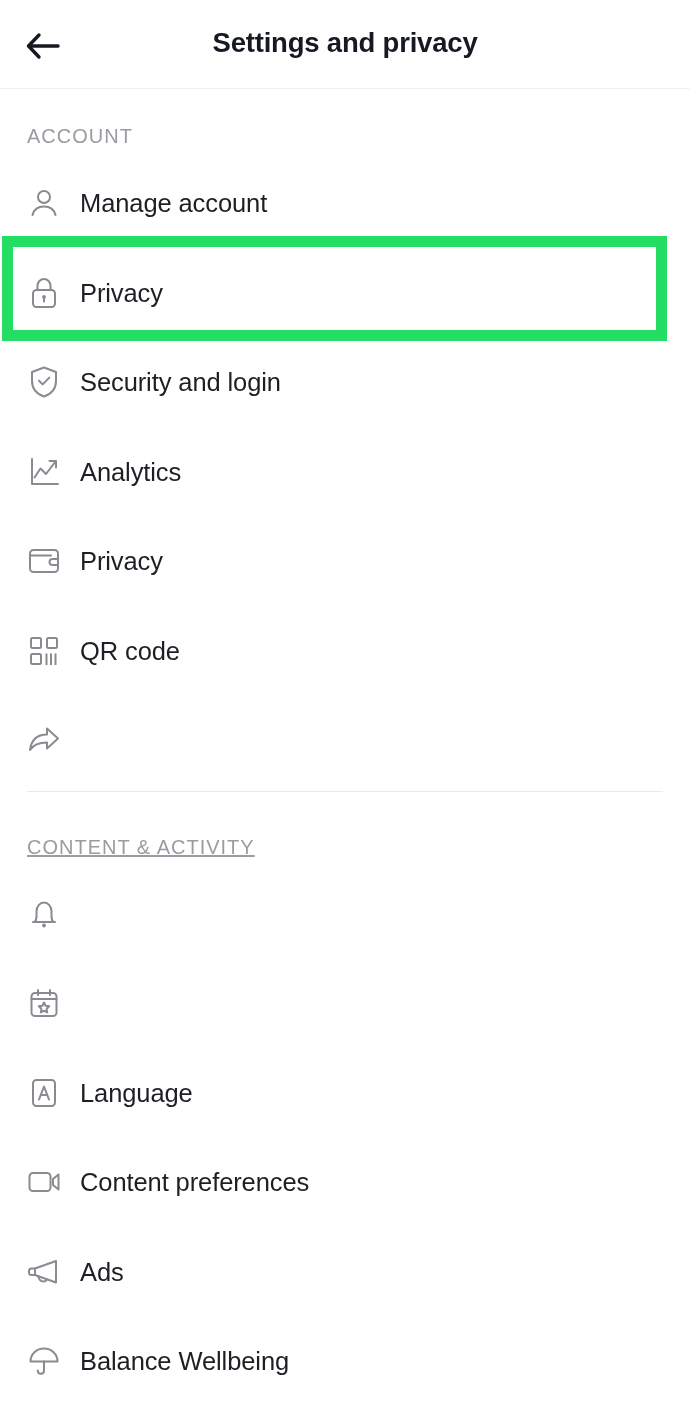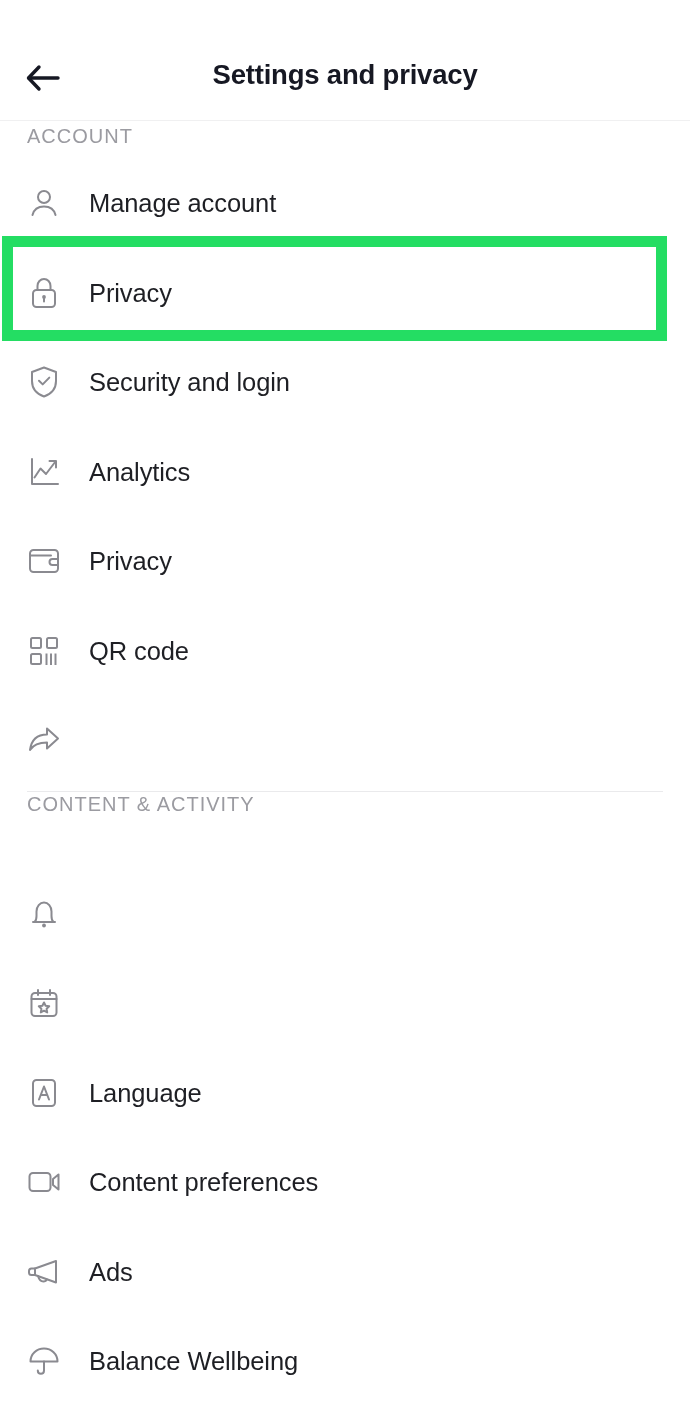--- a/index.html
+++ b/index.html
@@ -21,21 +21,20 @@
   }
 
   
   .header {
     position: absolute;
     top: 0; left: 0;
     width: 690px;
     height: 89px;
     background: #ffffff;
     border-bottom: 1px solid #f0f0f1;
-    margin-top: 32px;
   }
 
   .back-button {
     position: absolute;
     left: 14px;
     top: 19px;
     width: 58px;
     height: 54px;
     display: flex;
     align-items: center;
@@ -92,21 +91,20 @@
   }
   .row-icon svg { display: block; overflow: visible; }
 
   .row-label {
     position: absolute;
     left: 80px;
     font-size: 25.5px;
     color: #1e1f24;
     letter-spacing: -0.1px;
     white-space: nowrap;
-    margin-left: 9px;
   }
 
   .divider {
     position: absolute;
     left: 27px;
     width: 636px;
     height: 1px;
     background: #eaeaec;
   }
 
@@ -214,21 +212,21 @@
     <div class="row" style="top:620px;">
       <span class="row-icon">
         <svg width="34" height="32" viewBox="0 0 34 32" fill="none" stroke="#8a8a90" stroke-width="2" stroke-linecap="round" stroke-linejoin="round">
           <path d="M3 26 C4.5 15 10.5 10.5 20 10.5 V4.5 L31 14.5 L20 24.5 V18.5 C12 18.5 6.5 20.5 3 26 Z"></path>
         </svg>
       </span>
     </div>
 
     <div class="divider" style="top:702px;"></div>
 
-    <div class="section-title" style="top:704px;">CONTENT &amp; ACTIVITY</div>
+    <div class="section-title" style="top:747px;text-decoration:underline;">CONTENT &amp; ACTIVITY</div>
 
     <div class="row" style="top:794px;">
       <span class="row-icon">
         <svg width="32" height="32" viewBox="0 0 32 32" fill="none" stroke="#8a8a90" stroke-width="2" stroke-linecap="round" stroke-linejoin="round">
           <path d="M6.5 24 C6.5 24 8.5 22.5 8.5 18 V13.5 C8.5 8.3 11.9 4.5 16 4.5 C20.1 4.5 23.5 8.3 23.5 13.5 V18 C23.5 22.5 25.5 24 25.5 24 Z"></path>
           <path d="M5 24 H27"></path>
           <circle cx="16" cy="27.5" r="1.9" fill="#8a8a90" stroke="none"></circle>
         </svg>
       </span>
     </div>

